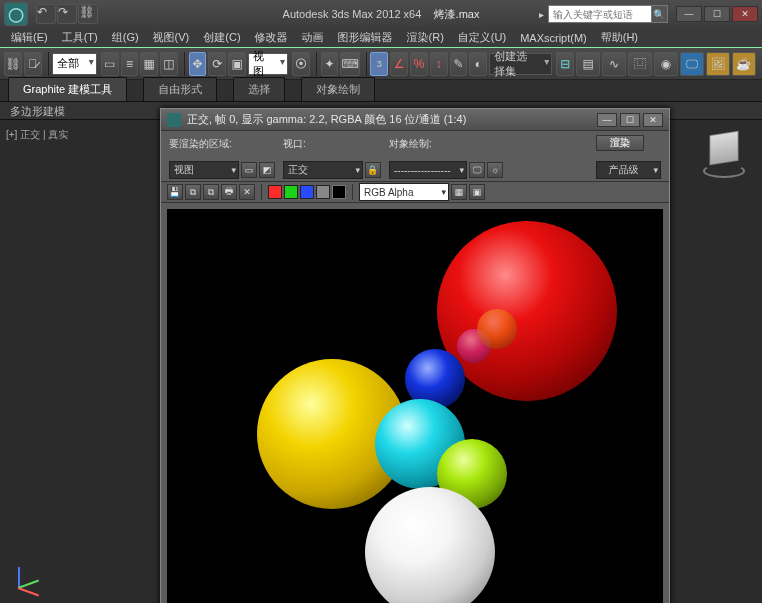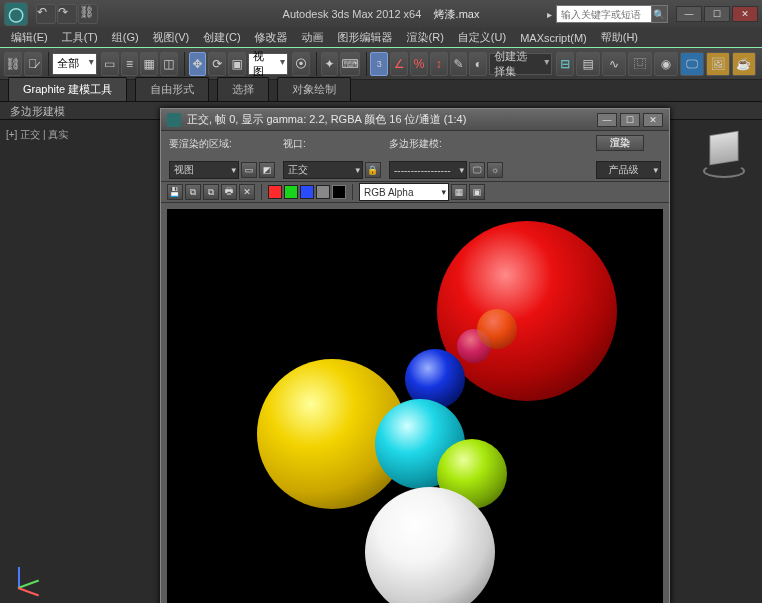--- a/index.html
+++ b/index.html
@@ -6,21 +6,21 @@
   body { width: 762px; height: 603px; background: #2b2b2b; overflow: hidden; position: relative; }
 
   
   .title-bar { height: 28px; background: linear-gradient(#4d4d4d,#3c3c3c); display:flex; align-items:center; color:#cfcfcf; font-size:11px; position:relative; }
   .title-bar .logo { width:24px; height:24px; margin:2px 4px; background:#2a6e6e; border-radius:3px; display:flex; align-items:center; justify-content:center; color:#9ddada; font-size:14px; font-weight:bold; border:1px solid #555; }
   .title-bar .icon-btns { display:flex; margin-left:4px; }
   .title-bar .icon-btns span { width:20px; height:20px; margin-right:1px; border:1px solid #555; background:#444; display:inline-block; }
   .title-bar .title-text { position:absolute; left:0; right:0; text-align:center; pointer-events:none; font-size:11px; }
   .title-bar .title-file { color:#e0e0e0;margin-top:26px; }
   .title-bar .search-box { margin-left:auto; display:flex; align-items:center; }
-  .title-bar .search-box input { width:96px; height:18px; font-size:10px; padding:1px 4px; border:1px solid #777; background:#fff; }
+  .title-bar .search-box input { width:104px; height:18px; font-size:10px; padding:1px 4px; border:1px solid #777; background:#fff; }
   .title-bar .win-ctrls { display:flex; margin-left:6px; margin-right:4px; }
   .title-bar .win-ctrls span { width:26px; height:16px; background:#555; border:1px solid #333; margin-left:2px; display:inline-flex; align-items:center; justify-content:center; color:#ddd; font-size:9px; }
 
   
   .menu-bar { height:20px; background:#3a3a3a; display:flex; align-items:center; font-size:11px; color:#d0d0d0; padding-left:4px; border-bottom:1px solid #86efac; }
   .menu-bar span { padding:2px 7px; cursor:default; }
 
   
   .toolbar { height:32px; background:linear-gradient(#4a4a4a,#3a3a3a); display:flex; align-items:center; padding:0 4px; border-bottom:1px solid #222; }
   .tb-btn { width:24px; height:24px; border:1px solid #555; background:linear-gradient(#555,#444); margin-right:2px; border-radius:2px; display:inline-flex; align-items:center; justify-content:center; color:#ccc; font-size:12px; }
@@ -29,21 +29,21 @@
   .tb-btn.cyan span{ color:#6adada; }
   .tb-sep { width:1px; height:24px; background:#222; margin:0 4px; }
   .tb-combo { height:22px; background:#fff; border:1px solid #555; font-size:11px; padding:0 14px 0 4px; display:inline-flex; align-items:center; margin-right:4px; position:relative; }
   .tb-combo.dark { background:#333; color:#ccc; }
   .tb-combo::after { content:"▾"; position:absolute; right:2px; top:2px; font-size:10px; color:#555; }
   .tb-combo.dark::after{ color:#aaa; }
   .toolbar .tb-right { margin-left:auto; display:flex; align-items:center; }
 
   
   .ribbon-tabs { height:22px; background:#2f2f2f; display:flex; align-items:flex-end; font-size:11px; color:#bbb; padding-left:8px; border-bottom:1px solid #111; }
-  .ribbon-tabs .rtab { padding:4px 14px; border:1px solid #111; border-bottom:none; background:#383838; margin-right:8px; border-radius:2px 2px 0 0; }
+  .ribbon-tabs .rtab { padding:4px 14px; border:1px solid #111; border-bottom:none; background:#383838; margin-right:16px; border-radius:2px 2px 0 0; }
   .ribbon-tabs .rtab:first-child { background:#444; color:#fff; }
   .sub-ribbon { height:18px; background:#333; color:#bbb; font-size:11px; padding:2px 10px; border-bottom:1px solid #111; }
 
   
   .viewport-area { position:absolute; top:124px; left:0; right:0; bottom:0; background:#2b2b2b; }
   .vp-label { position:absolute; top:4px; left:6px; font-size:10px; color:#aaa;text-align:right; }
 
   
   .viewcube { position:absolute; top:8px; right:14px; width:48px; height:48px; }
   .viewcube .cube { width:32px; height:32px; background:linear-gradient(#dcdcdc,#a9a9a9); transform:rotateX(20deg) rotateY(-25deg); border:1px solid #888; margin:auto; }
@@ -220,21 +220,21 @@
     <div class="col">
       <span>视口:</span>
       <div class="row">
         <div class="rw-combo" style="width:80px;">
             <span>正交</span>
           </div>
         <span class="rw-smallbtn">🔒</span>
       </div>
     </div>
     <div class="col">
-      <span>多边形建模:</span>
+      <span>对象绘制:</span>
       <div class="row">
         <div class="rw-combo" style="width:78px;">
             <span>-----------------</span>
           </div>
         <span class="rw-smallbtn">🖵</span>
         <span class="rw-smallbtn">☼</span>
       </div>
     </div>
     <div class="col last">
       <div class="row">

